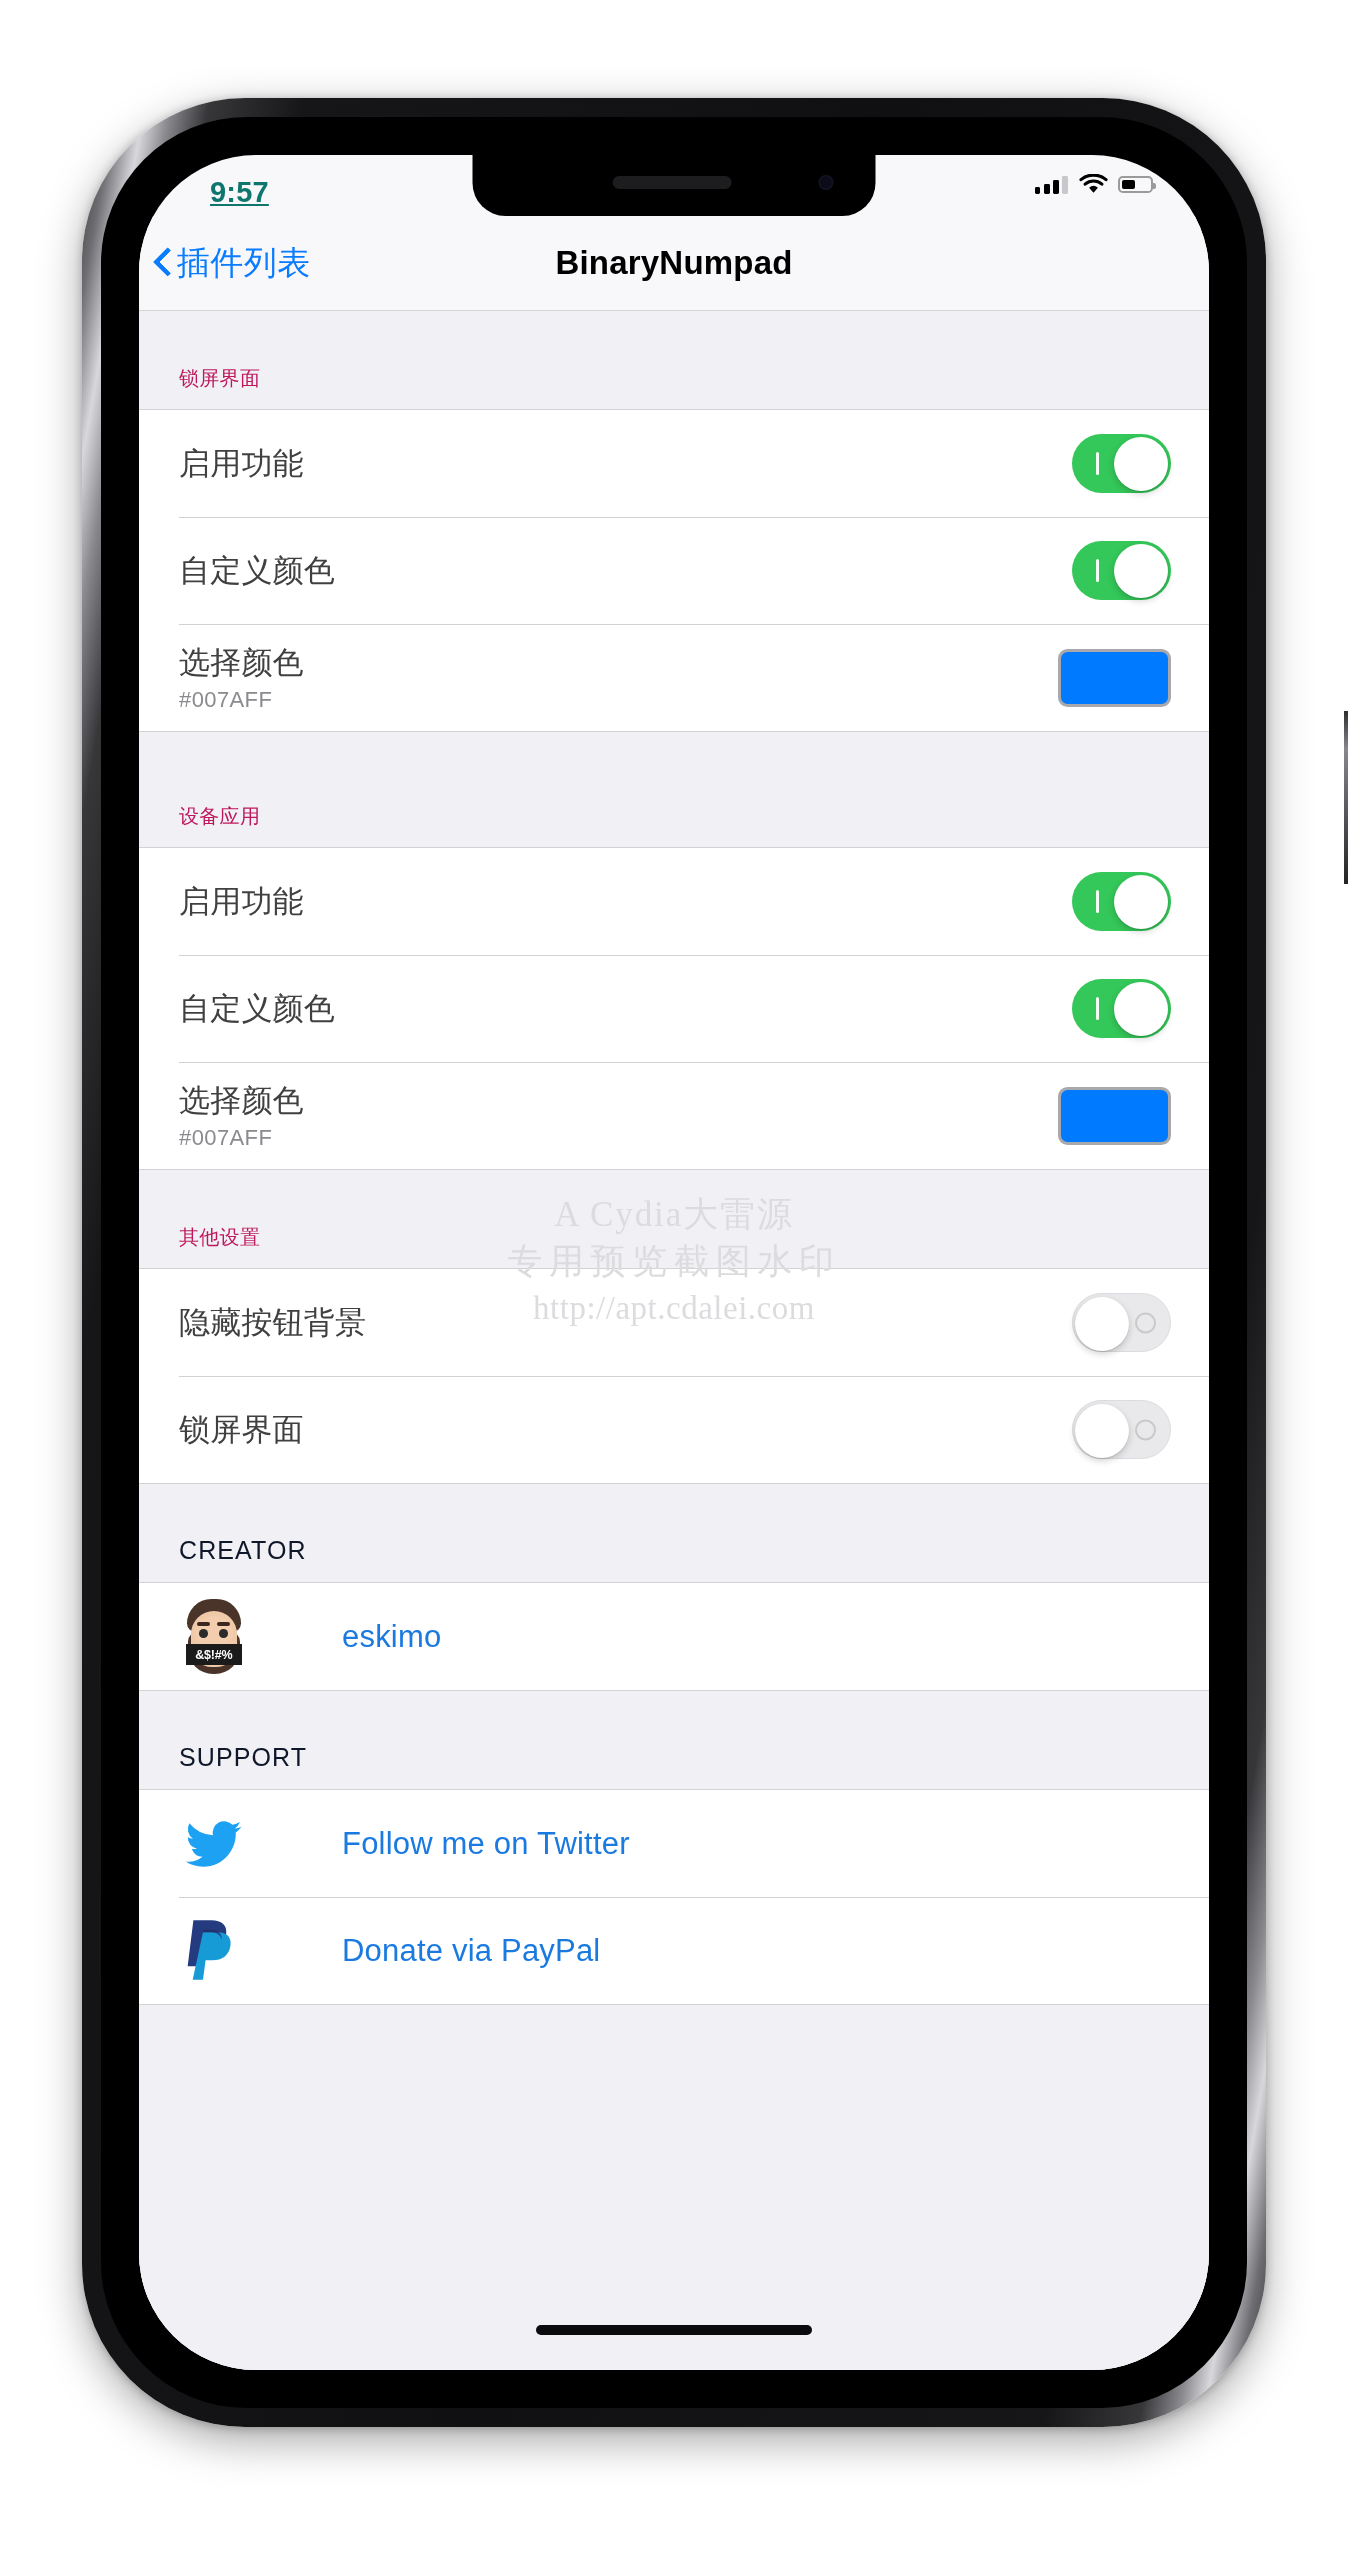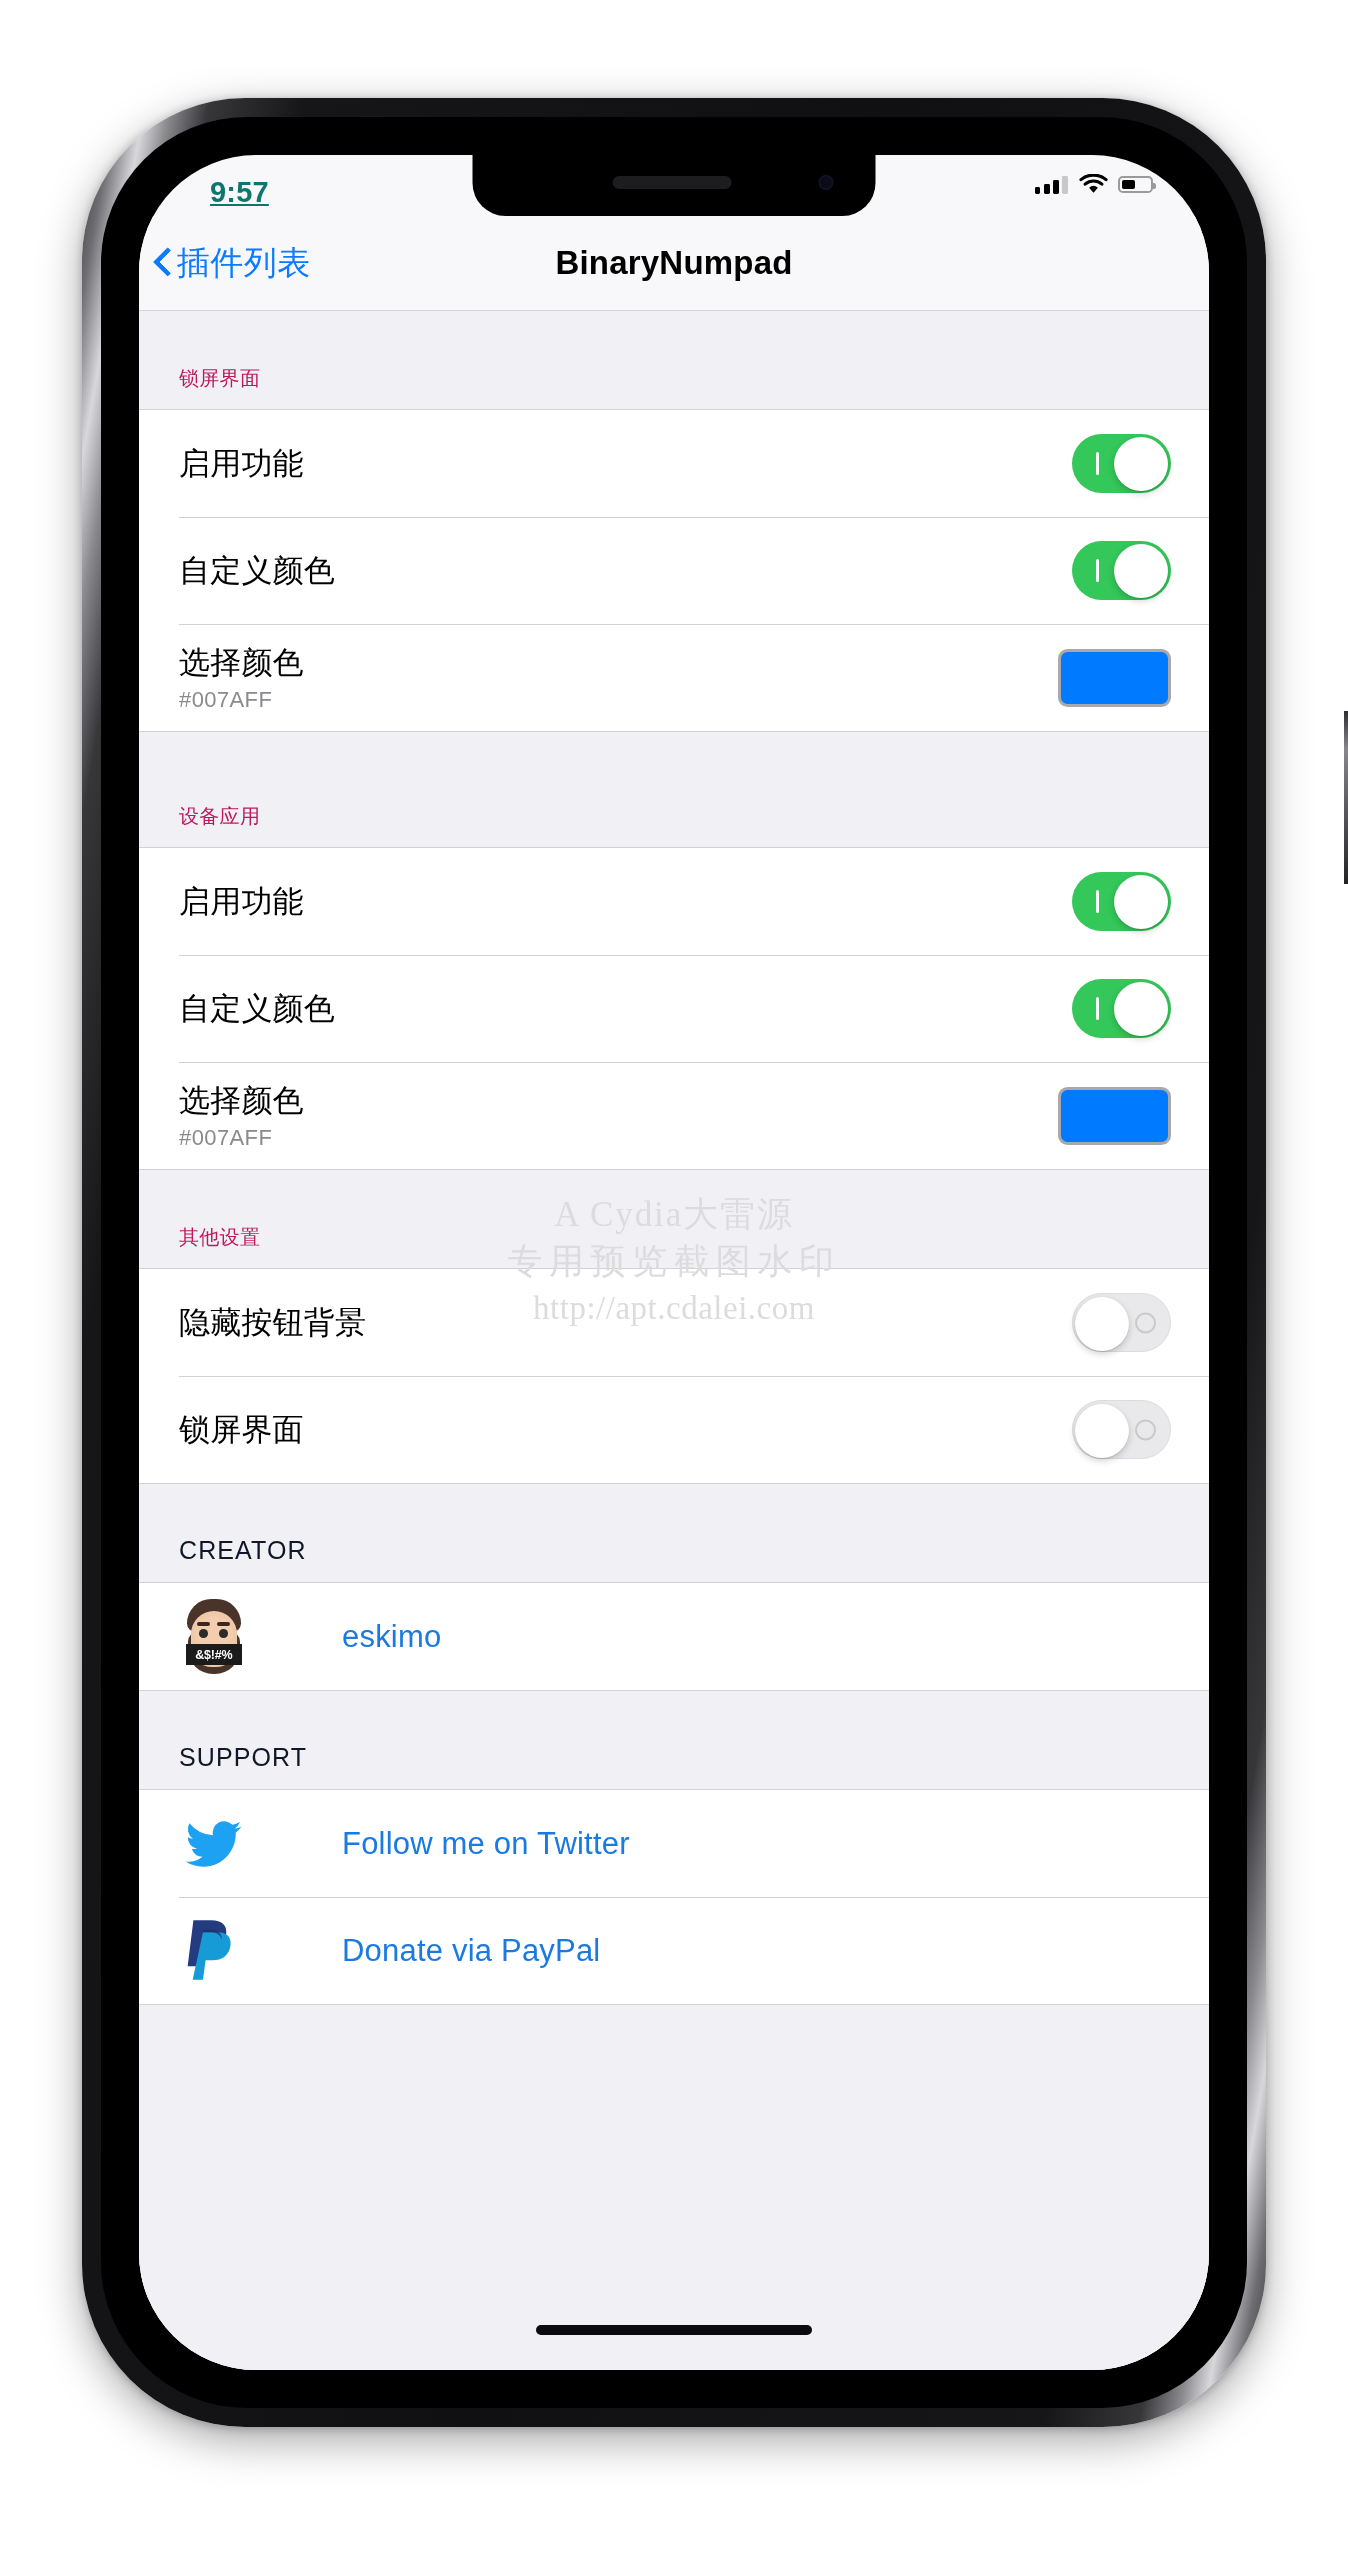--- a/index.html
+++ b/index.html
@@ -247,21 +247,21 @@
   .cell + .cell::before {
     content: "";
     position: absolute;
     left: 40px; right: 0; top: 0;
     height: 1px;
     background: #d2d2d6;
   }
   .cell-labels { flex: 1; display:flex; flex-direction:column; justify-content:center; gap: 3.8px;}
   .cell-title {
     font-size: 31px;
-    color: #000000;
+    color: #404040;
     letter-spacing: 0.2px;
   }
   .cell-subtitle {
     font-size: 22px;
     color: #8a8a8f;
     letter-spacing: 0.4px;
   }
   .cell-link {
     font-size: 31px;
     color: #1a7ae0;

